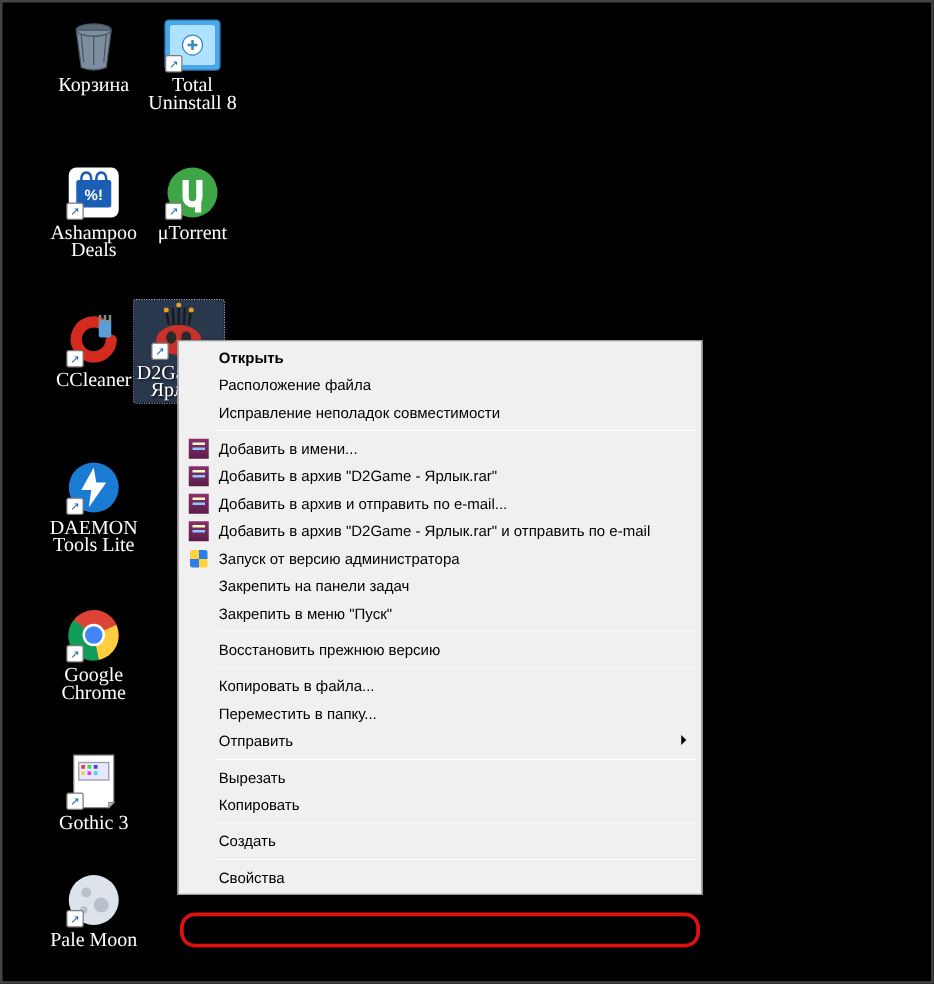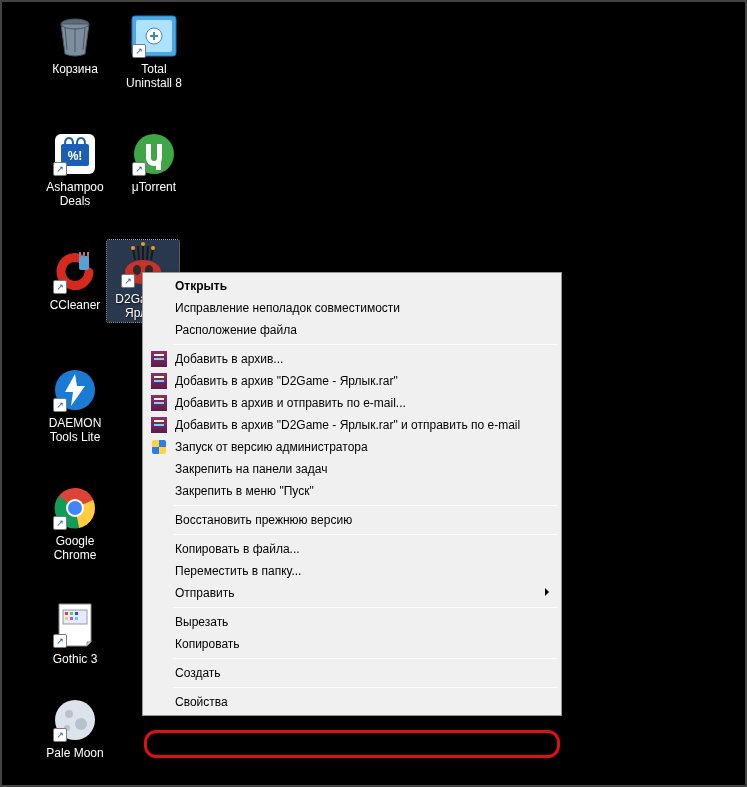--- a/index.html
+++ b/index.html
@@ -52,25 +52,26 @@
       border: 1px solid #7a7a7a;
       border-radius: 2px;
       display: flex;
       align-items: center;
       justify-content: center;
       font-size: 9px;
       color: #1a5fb4;
     }
     .icon-label {
       margin-top: 2px;
-      font-size: 12px;
+      font-size: 16px;
       line-height: 14px;
       text-shadow: 1px 1px 2px rgba(0,0,0,0.8);
       max-width: 74px;
       word-wrap: break-word;
+      font-family: Liberation Serif, serif;
     }
     
     .ctx {
       position: absolute;
       left: 140px;
       top: 270px;
       width: 420px;
       background: #f0f0f0;
       border: 1px solid #979797;
       box-shadow: 2px 2px 4px rgba(0,0,0,0.3);
@@ -279,31 +280,31 @@
       <div class="shortcut-arrow">↗</div>
     </div>
     <div class="icon-label">Pale Moon</div>
   </div>
 
   <div class="ctx">
     <div class="ctx-item bold">
         <span>Открыть</span>
       </div>
     <div class="ctx-item">
+        <span>Расположение файла</span>
+      </div>
+    <div class="ctx-item">
         <span>Исправление неполадок совместимости</span>
       </div>
-    <div class="ctx-item">
-        <span>Расположение файла</span>
-      </div>
     <div class="ctx-sep"></div>
     <div class="ctx-item">
         <div class="ctx-icon">
           <div class="winrar-ico"></div>
         </div>
-        <span>Добавить в архив...</span>
+        <span>Добавить в имени...</span>
       </div>
     <div class="ctx-item">
         <div class="ctx-icon">
           <div class="winrar-ico"></div>
         </div>
         <span>Добавить в архив "D2Game - Ярлык.rar"</span>
       </div>
     <div class="ctx-item">
         <div class="ctx-icon">
           <div class="winrar-ico"></div>

